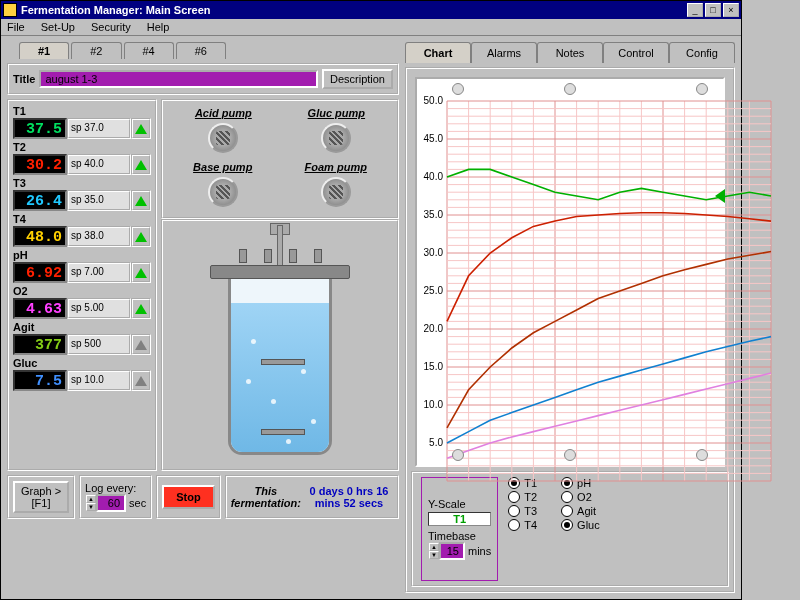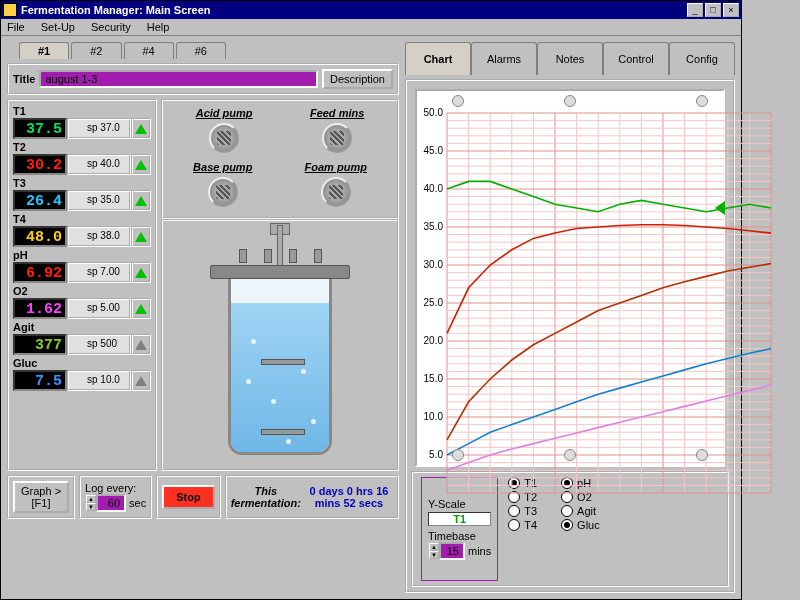--- a/index.html
+++ b/index.html
@@ -21,21 +21,21 @@
   .row { display: flex; align-items: center; gap: 4px; }
   label.lbl { font-weight: bold; }
   input.txt { background: #a21caf; border: 2px inset #fff; padding: 1px 4px; height: 18px; }
   .btn { background: #c0c0c0; border: 2px outset #fff; padding: 2px 6px; cursor: default; }
   .readgrid { display: flex; gap: 4px; }
   .readings { display: flex; flex-direction: column; gap: 2px; width: 150px; }
   .rd { }
   .rd-name { font-weight: bold; margin-bottom: 1px; }
   .rd-row { display: flex; align-items: stretch; height: 21px; }
   .rd-val { width: 54px; background: #000; color: #0f0; font-family: "Courier New", monospace; font-size: 15px; font-weight: bold; text-align: right; padding: 1px 3px; border: 2px inset #888; }
-  .rd-sp { flex:1; background: #e0e0e0; border: 2px groove #fff; font-size: 10px; padding: 2px 2px 0 18px; }
+  .rd-sp { flex:1; background: #e0e0e0; border: 2px groove #fff; font-size: 10px; padding: 2px 2px 0 2px; }
   .rd-tri { width: 20px; display:flex; align-items:center; justify-content:center; border: 2px groove #fff; }
   .tri-up { width:0; height:0; border-left:6px solid transparent; border-right:6px solid transparent; border-bottom:10px solid #00c000; }
   .tri-up.grey { border-bottom-color:#808080; }
   .pumpbox { flex:1; display:flex; flex-direction:column; }
   .pumprow { display:flex; justify-content:space-around; }
   .pump { text-align:center; padding: 2px 4px; }
   .pump .plabel { font-style: italic; font-weight: bold; text-decoration: underline; font-size:11px; }
   .pump .pknob { width: 30px; height: 30px; border-radius: 50%; background: radial-gradient(#ccc,#777); margin: 4px auto; border: 2px outset #eee; display:flex; align-items:center; justify-content:center; }
   .pump .pknob::after { content:""; width:14px; height:14px; background: repeating-linear-gradient(45deg,#555,#555 2px,#aaa 2px,#aaa 4px); border-radius:2px; }
   .reactor-panel { flex:1; display:flex; align-items:center; justify-content:center; }
@@ -56,21 +56,21 @@
   .ferm-status { flex:1; text-align:center; }
   .ferm-status .hdr { font-weight:bold; font-style:italic; }
   .ferm-status .val { color:#0000c0; font-weight:bold; }
   .spin { display:flex; align-items:center; }
   .spin input { width:30px; text-align:right; }
   .spin .arrows { display:flex; flex-direction:column; margin-left:1px; }
   .spin .arrows div { width:10px; height:8px; border:1px outset #fff; background:#c0c0c0; font-size:6px; line-height:6px; text-align:center; }
 
   
   .rtabs { display:flex; gap:0; }
-  .rtab { flex:1; text-align:center; padding:10px 0; border:1px solid #808080; background:#c0c0c0; border-bottom:none; border-radius:3px 3px 0 0; }
+  .rtab { flex:1; text-align:center; padding:4px 0; border:1px solid #808080; background:#c0c0c0; border-bottom:none; border-radius:3px 3px 0 0; }
   .rtab.active { background:#d4d0c8; font-weight:bold; }
   .chartpanel { flex:1; display:flex; flex-direction:column; }
   .plot { flex:1; position:relative; background:#fff; border:2px inset #fff; margin:4px; }
   .grid line { stroke:#f7c6c6; stroke-width:1; }
   .grid line.major { stroke:#e09090; }
   .axis text { font-size:10px; fill:#000; }
   .cursor-tri { position:absolute; right:-2px; top:0; width:0;height:0; border-top:7px solid transparent; border-bottom:7px solid transparent; border-right:10px solid #00b000; }
   .knob-top, .knob-bot { position:absolute; width:12px; height:12px; border:1px solid #888; border-radius:50%; background:#ddd; }
   .chartctrl { display:flex; gap:10px; padding:4px 8px; align-items:flex-start; }
   .ysel { border:1px solid #a21caf; padding:20px 6px; }
@@ -163,21 +163,21 @@
                 <div class="rd-val" style="color:#ff2000">6.92</div>
                 <div class="rd-sp">sp 7.00</div>
                 <div class="rd-tri">
                   <div class="tri-up "></div>
                 </div>
               </div>
             </div>
             <div class="rd">
               <div class="rd-name">O2</div>
               <div class="rd-row">
-                <div class="rd-val" style="color:#ff40ff">1.62</div>
+                <div class="rd-val" style="color:#ff40ff">4.63</div>
                 <div class="rd-sp">sp 5.00</div>
                 <div class="rd-tri">
                   <div class="tri-up "></div>
                 </div>
               </div>
             </div>
             <div class="rd">
               <div class="rd-name">Agit</div>
               <div class="rd-row">
                 <div class="rd-val" style="color:#84cc16">377</div>
@@ -199,21 +199,21 @@
             </div>
           </div>
         <div class="pumpbox">
           <div class="panel">
             <div class="pumprow">
               <div class="pump">
                   <div class="plabel">Acid pump</div>
                   <div class="pknob"></div>
                 </div>
               <div class="pump">
-                  <div class="plabel">Feed mins</div>
+                  <div class="plabel">Gluc pump</div>
                   <div class="pknob"></div>
                 </div>
             </div>
             <div class="pumprow">
               <div class="pump">
                   <div class="plabel">Base pump</div>
                   <div class="pknob"></div>
                 </div>
               <div class="pump">
                   <div class="plabel">Foam pump</div>

